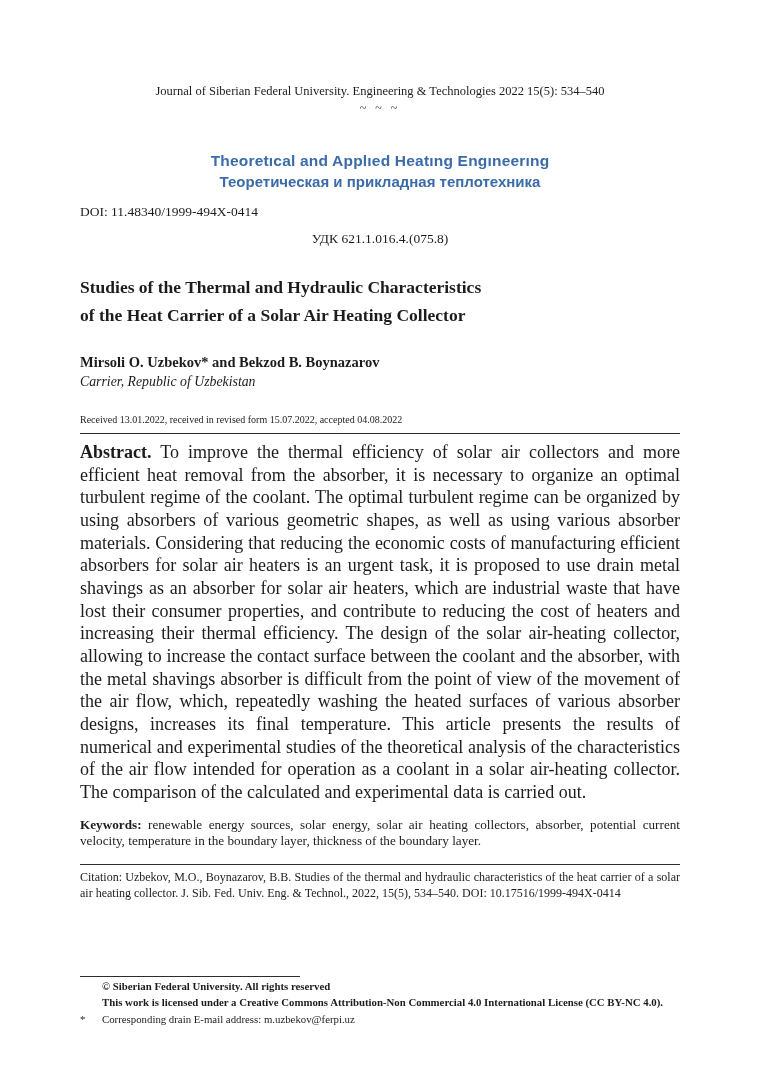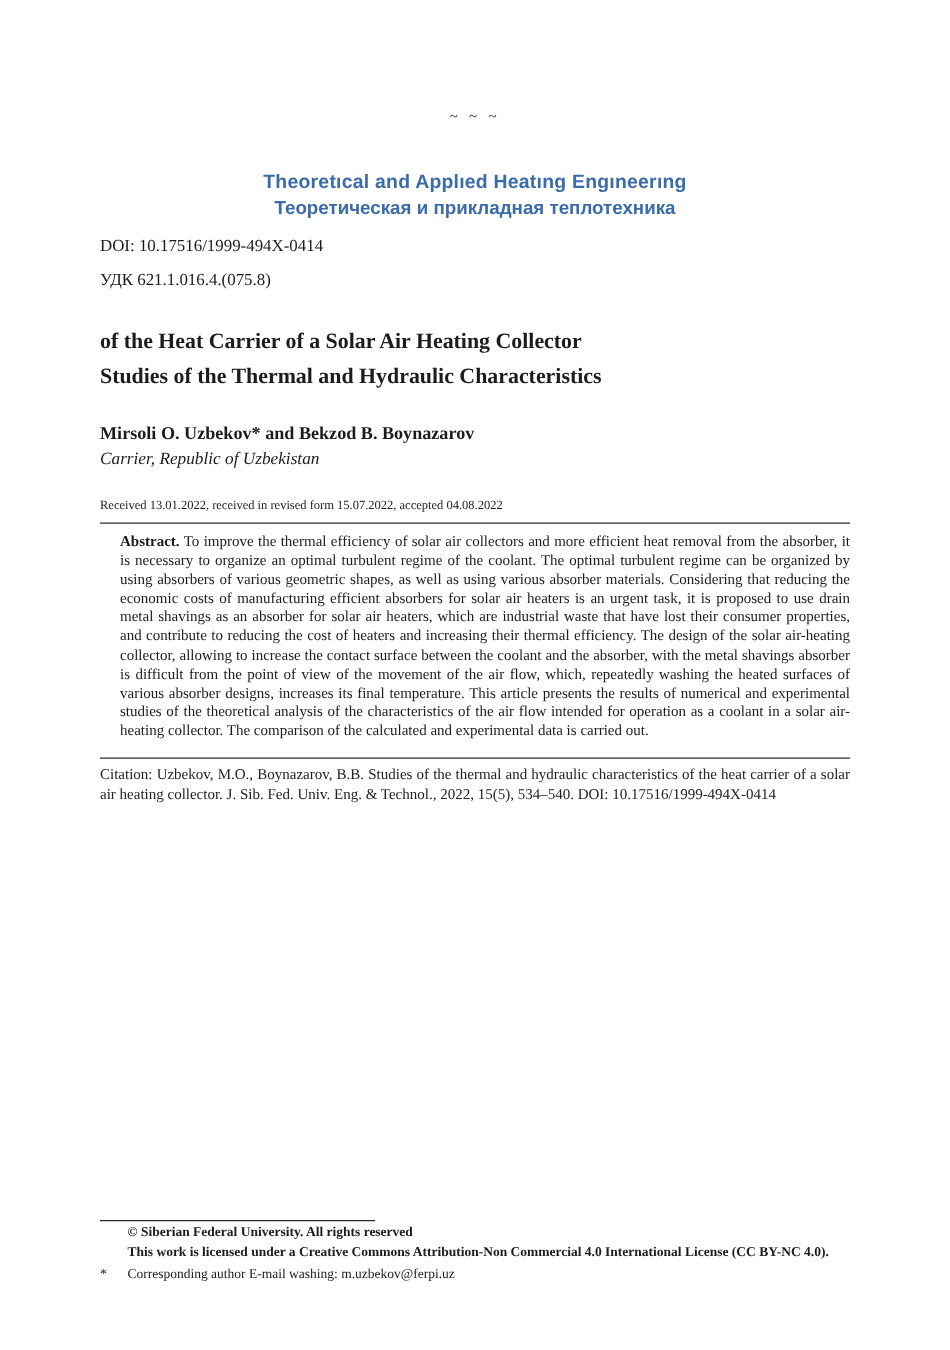--- a/index.html
+++ b/index.html
@@ -23,79 +23,81 @@
   .tildes { text-align: center; font-size: 12px; margin-top: 2px; letter-spacing: 3px; color: #2a2a2a; }
   .section-block {
     text-align: center;
     margin-top: 36px;
     font-family: "Liberation Sans", "DejaVu Sans", sans-serif;
     color: var(--accent, #3b6ba8);
   }
   .section-en { font-size: 15.5px; font-weight: 600; letter-spacing: 0.2px; }
   .section-ru { font-size: 15px; font-weight: 700; margin-top: 3px; }
   .doi-line { font-size: 13.5px; margin-top: 14px; }
-  .udk-line { font-size: 13.5px; margin-top: 11px; }
+  .udk-line { font-size: 13.5px; margin-top: 11px; text-align: center; }
   .title { font-size: 17.5px; font-weight: bold; margin-top: 26px; line-height: 1.62; }
   .title span { display: block; }
   .authors-block { text-align: left; margin-top: 24px; }
   .author-names { font-size: 14.5px; font-weight: bold; }
   .affiliation { font-size: 13.8px; font-style: italic; line-height: 1.25; margin-top: 2px; }
   .received-line { text-align: left; font-size: 10px; margin-top: 24px; }
   .abstract-rule { border: none; border-top: 1.4px solid #2c2c2c; margin-top: 8px; }
-  .abstract { font-size: 12px; text-align: justify; line-height: 1.26; margin-top: 7px; margin-left: 16px; }
+  .abstract { font-size: 18px; text-align: justify; line-height: 1.26; margin-top: 7px; }
   .abstract-label, .keywords-label { font-weight: bold; }
   .keywords { font-size: 13.2px; text-align: justify; line-height: 1.26; margin-top: 13px; }
   .citation-rule { border: none; border-top: 1px solid #2c2c2c; margin-top: 14px; }
   .citation { font-size: 12px; line-height: 1.3; margin-top: 5px; text-align: justify; color: #222; }
   .footer { margin-top: auto; }
   .footnote-rule { border: none; border-top: 1px solid #2c2c2c; width: 220px; }
   .footer-line { font-size: 10.8px; padding-left: 22px; margin-top: 3px; line-height: 1.25; font-weight: bold; }
   .corresponding-line { display: flex; font-size: 10.8px; margin-top: 3px; line-height: 1.25; }
   .asterisk-cell { width: 22px; flex: 0 0 22px; }
   .page-number { text-align: center; font-size: 12.5px; margin-top: 13px; }
 </style>
 </head>
 <body>
 
 <div class="page">
 
+  <div class="journal-line">Journal of Siberian Federal University. Engineering &amp; Technologies 2022 15(5): 534–540</div>
   <div class="tildes">~ ~ ~</div>
 
   <div class="section-block">
     <div class="section-en">Theoretıcal and Applıed Heatıng Engıneerıng</div>
     <div class="section-ru">Теоретическая и прикладная теплотехника</div>
   </div>
 
-  <div class="doi-line">DOI: 10.17516/1999-494X-0414</div>
+  <div class="doi-line">DOI: 11.48340/1999-494X-0414</div>
   <div class="udk-line">УДК 621.1.016.4.(075.8)</div>
 
   <h1 class="title">
+    <span>Studies of the Thermal and Hydraulic Characteristics</span>
     <span>of the Heat Carrier of a Solar Air Heating Collector</span>
-    <span>Studies of the Thermal and Hydraulic Characteristics</span>
   </h1>
 
   <div class="authors-block">
     <div class="author-names">Mirsoli O. Uzbekov* and Bekzod B. Boynazarov</div>
     <div class="affiliation">Carrier, Republic of Uzbekistan</div>
   </div>
 
   <div class="received-line">Received 13.01.2022, received in revised form 15.07.2022, accepted 04.08.2022</div>
 
   <hr class="abstract-rule">
 
   <p class="abstract"><span class="abstract-label">Abstract.</span><span> To improve the thermal efficiency of solar air collectors and more efficient heat removal from the absorber, it is necessary to organize an optimal turbulent regime of the coolant. The optimal turbulent regime can be organized by using absorbers of various geometric shapes, as well as using various absorber materials. Considering that reducing the economic costs of manufacturing efficient absorbers for solar air heaters is an urgent task, it is proposed to use drain metal shavings as an absorber for solar air heaters, which are industrial waste that have lost their consumer properties, and contribute to reducing the cost of heaters and increasing their thermal efficiency. The design of the solar air-heating collector, allowing to increase the contact surface between the coolant and the absorber, with the metal shavings absorber is difficult from the point of view of the movement of the air flow, which, repeatedly washing the heated surfaces of various absorber designs, increases its final temperature. This article presents the results of numerical and experimental studies of the theoretical analysis of the characteristics of the air flow intended for operation as a coolant in a solar air-heating collector. The comparison of the calculated and experimental data is carried out.</span></p>
 
+  <p class="keywords"><span class="keywords-label">Keywords:</span><span> renewable energy sources, solar energy, solar air heating collectors, absorber, potential current velocity, temperature in the boundary layer, thickness of the boundary layer.</span></p>
 
   <hr class="citation-rule">
 
   <p class="citation">Citation: Uzbekov, M.O., Boynazarov, B.B. Studies of the thermal and hydraulic characteristics of the heat carrier of a solar air heating collector. J. Sib. Fed. Univ. Eng. &amp; Technol., 2022, 15(5), 534–540. DOI: 10.17516/1999-494X-0414</p>
 
   <div class="footer">
     <hr class="footnote-rule">
     <div class="footer-line">© Siberian Federal University. All rights reserved</div>
     <div class="footer-line">This work is licensed under a Creative Commons Attribution-Non Commercial 4.0 International License (CC BY-NC 4.0).</div>
     <div class="corresponding-line">
       <span class="asterisk-cell">*</span>
-      <span>Corresponding author E-mail washing: m.uzbekov@ferpi.uz</span>
+      <span>Corresponding drain E-mail address: m.uzbekov@ferpi.uz</span>
     </div>
   </div>
 
 </div>
 
 </body></html>

